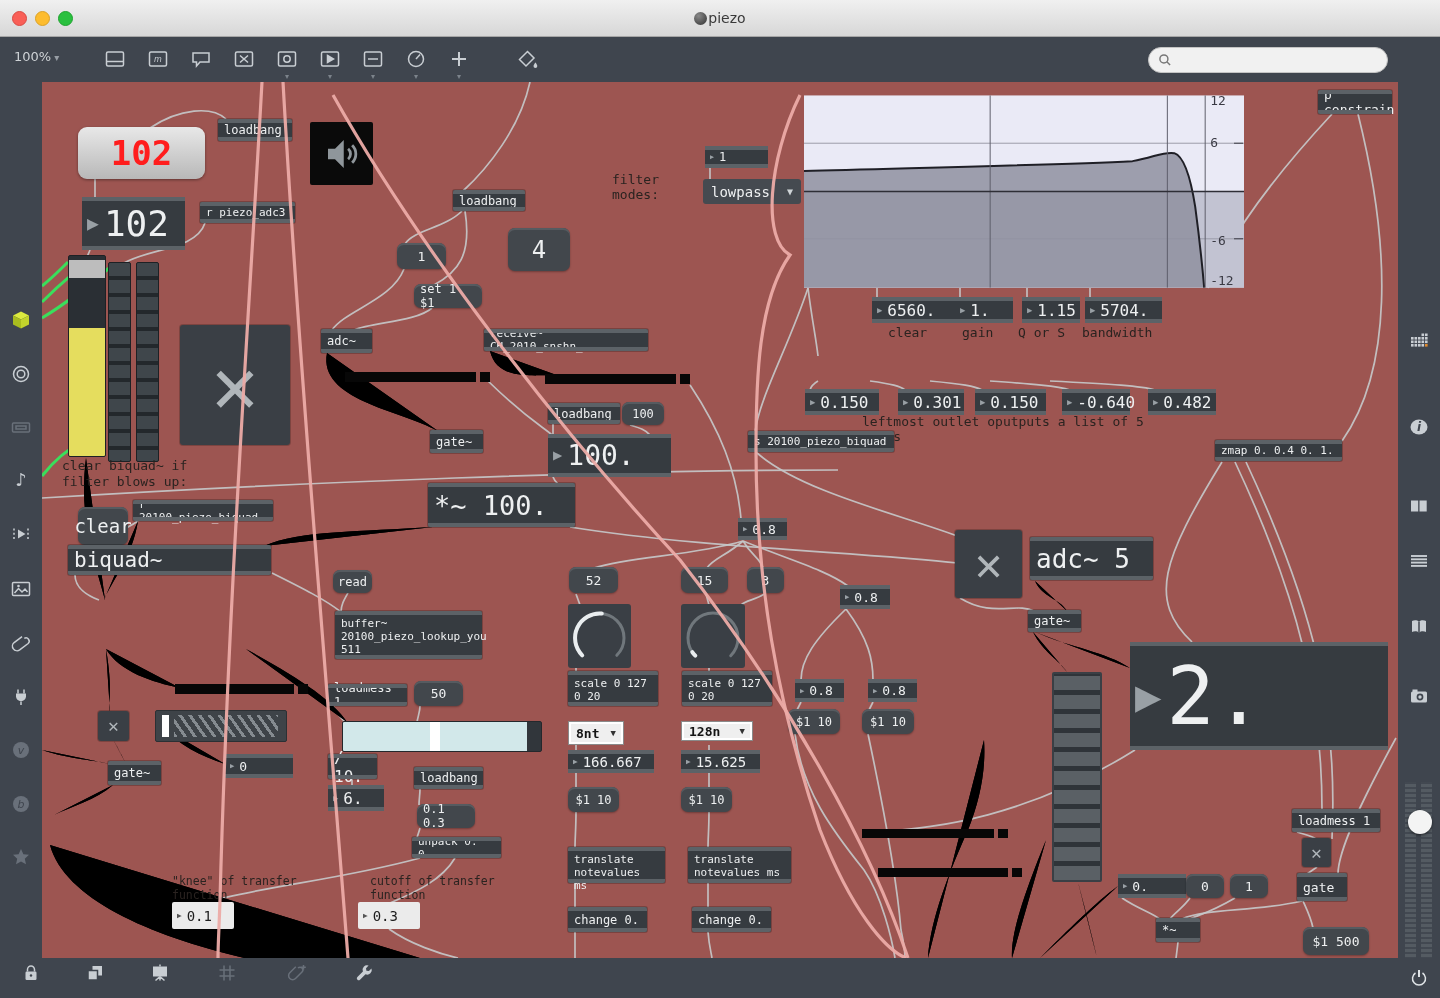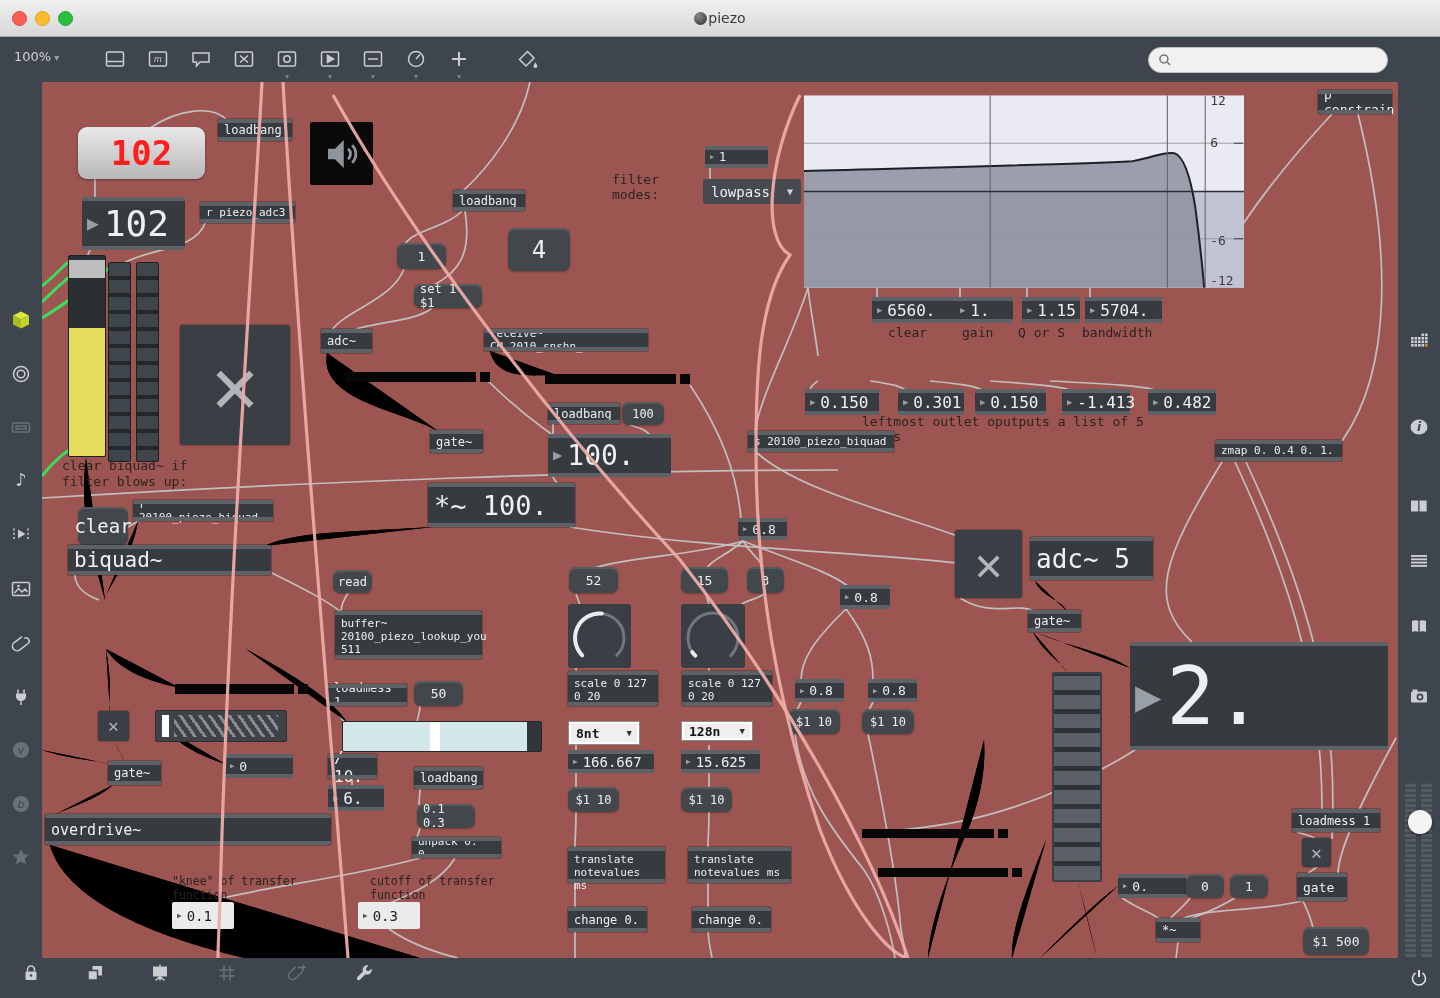--- a/index.html
+++ b/index.html
@@ -536,21 +536,21 @@
         <div class="node num" style="left: 856px; top: 307px; width: 66px; height: 26px; font-size: 16px;">
           <span class="tri">▶</span>
           <span>0.301</span>
         </div>
         <div class="node num" style="left: 933px; top: 307px; width: 71px; height: 26px; font-size: 16px;">
           <span class="tri">▶</span>
           <span>0.150</span>
         </div>
         <div class="node num" style="left: 1020px; top: 307px; width: 68px; height: 26px; font-size: 16px;">
           <span class="tri">▶</span>
-          <span>-1.413</span>
+          <span>-0.640</span>
         </div>
         <div class="node num" style="left: 1106px; top: 307px; width: 68px; height: 26px; font-size: 16px;">
           <span class="tri">▶</span>
           <span>0.482</span>
         </div>
         <div class="node cmt" style="left: 820px; top: 338px; width: 302px; height: 18px; font-size: 13px;">leftmost outlet oputputs a list of 5 coefs</div>
         <div class="node obj" style="left: 706px; top: 349px; width: 146px; height: 21px; font-size: 11px;">s 20100_piezo_biquad</div>
         <div class="node obj" style="left: 1173px; top: 358px; width: 127px; height: 21px; font-size: 11px;">zmap 0. 0.4 0. 1.</div>
         <div class="node num" style="left: 696px; top: 436px; width: 49px; height: 22px; font-size: 13px;">
           <span class="tri">▶</span>
@@ -585,21 +585,21 @@
         <div class="node dial" style="left: 639px; top: 522px; width: 64px; height: 64px;">
           <svg width="64" height="64">
             <path d="M14.3,51.7 A25,25 0 1 1 49.7,51.7" stroke="#70777c" stroke-width="3" fill="none" stroke-linecap="round"></path>
             <path d="M14.3,51.7 A25,25 0 0 1 11.3,48.1" stroke="#e9edef" stroke-width="4" fill="none" stroke-linecap="round"></path>
           </svg>
         </div>
         <div class="node obj ml" style="left: 526px; top: 589px; width: 90px; height: 35px; font-size: 11px;">scale 0 127
 0 20</div>
         <div class="node obj ml" style="left: 640px; top: 589px; width: 90px; height: 35px; font-size: 11px;">scale 0 127
 0 20</div>
-        <div class="node uml" style="left: 526px; top: 639px; width: 72px; height: 24px; font-size: 13px;">
+        <div class="node uml" style="left: 526px; top: 639px; width: 56px; height: 24px; font-size: 13px;">
           <span>8nt</span>
           <span class="arr">▼</span>
         </div>
         <div class="node uml" style="left: 639px; top: 639px; width: 72px; height: 20px; font-size: 13px;">
           <span>128n</span>
           <span class="arr">▼</span>
         </div>
         <div class="node num" style="left: 526px; top: 668px; width: 86px; height: 23px; font-size: 14px;">
           <span class="tri">▶</span>
           <span>166.667</span>
@@ -658,21 +658,20 @@
         <div class="node obj" style="left: 66px; top: 679px; width: 53px; height: 24px;">gate~</div>
         <div class="node num" style="left: 183px; top: 672px; width: 68px; height: 24px; font-size: 13px;">
           <span class="tri">▶</span>
           <span>0</span>
         </div>
         <div class="node obj" style="left: 286px; top: 672px; width: 49px; height: 25px; font-size: 16px;">/ 10.</div>
         <div class="node num" style="left: 286px; top: 703px; width: 56px; height: 26px; font-size: 16px;">
           <span class="tri">▶</span>
           <span>6.</span>
         </div>
-        <div class="node obj" style="left: 3px; top: 732px; width: 286px; height: 31px; font-size: 15px;">overdrive~</div>
         <div class="node obj" style="left: 372px; top: 685px; width: 69px; height: 22px;">loadbang</div>
         <div class="node msg" style="left: 375px; top: 722px; width: 58px; height: 24px;">0.1 0.3</div>
         <div class="node obj" style="left: 370px; top: 755px; width: 89px; height: 21px; font-size: 11px;">unpack 0. 0.</div>
         <div class="node cmt" style="left: 130px; top: 798px; width: 182px; height: 16px; font-size: 11.5px;">"knee" of transfer function</div>
         <div class="node cmt" style="left: 328px; top: 798px; width: 182px; height: 16px; font-size: 11.5px;">cutoff of transfer function</div>
         <div class="node numw" style="left: 130px; top: 820px; width: 62px; height: 27px; font-size: 14px;">
           <span class="tri">▶</span>
           <span>0.1</span>
         </div>
         <div class="node numw" style="left: 316px; top: 820px; width: 62px; height: 27px; font-size: 14px;">

